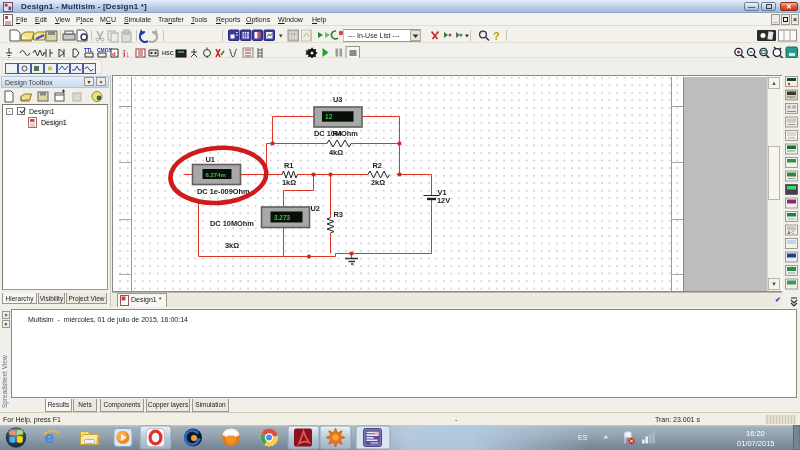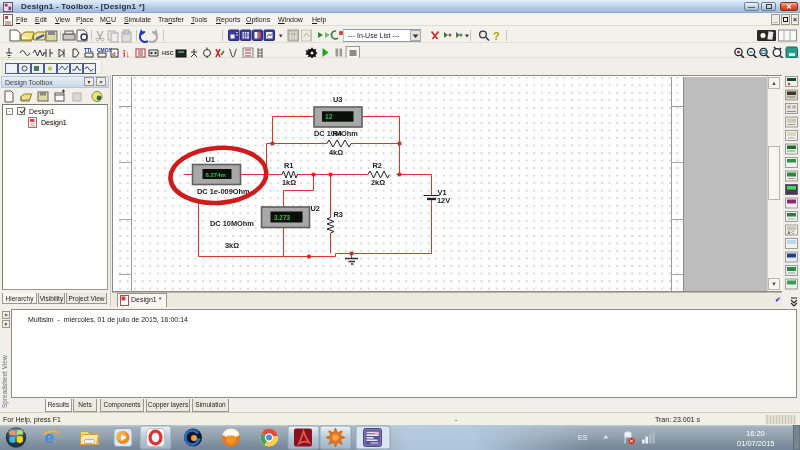--- a/index.html
+++ b/index.html
@@ -49,21 +49,21 @@
 </style></head>
 <body>
 <div id="app">
 
   <div id="titlebar" class="abs"></div>
   <svg class="abs" style="left:3px;top:1.5px" width="10" height="10" viewBox="0 0 11 11">
       <rect x="0.5" y="0.5" width="10" height="10" fill="#e8e0ee" stroke="#704050"></rect>
       <rect x="2" y="2" width="3" height="3" fill="#b03050"></rect>
       <rect x="6" y="5" width="3" height="4" fill="#5050a0"></rect>
     </svg>
-  <div id="titletext" class="abs">Design1 - Toolbox - [Design1 *]</div>
+  <div id="titletext" class="abs">Design1 - Multisim - [Design1 *]</div>
   <div class="winbtn abs" style="left:744px">
       <span>—</span>
     </div>
   <div class="winbtn abs" style="left:761px">
       <span style="display:block;width:6px;height:5px;border:1px solid #30404f;margin:1.5px auto 0"></span>
     </div>
   <div class="winbtn abs" id="btnclose" style="left:780px;width:18px">
       <span>✕</span>
     </div>
 

